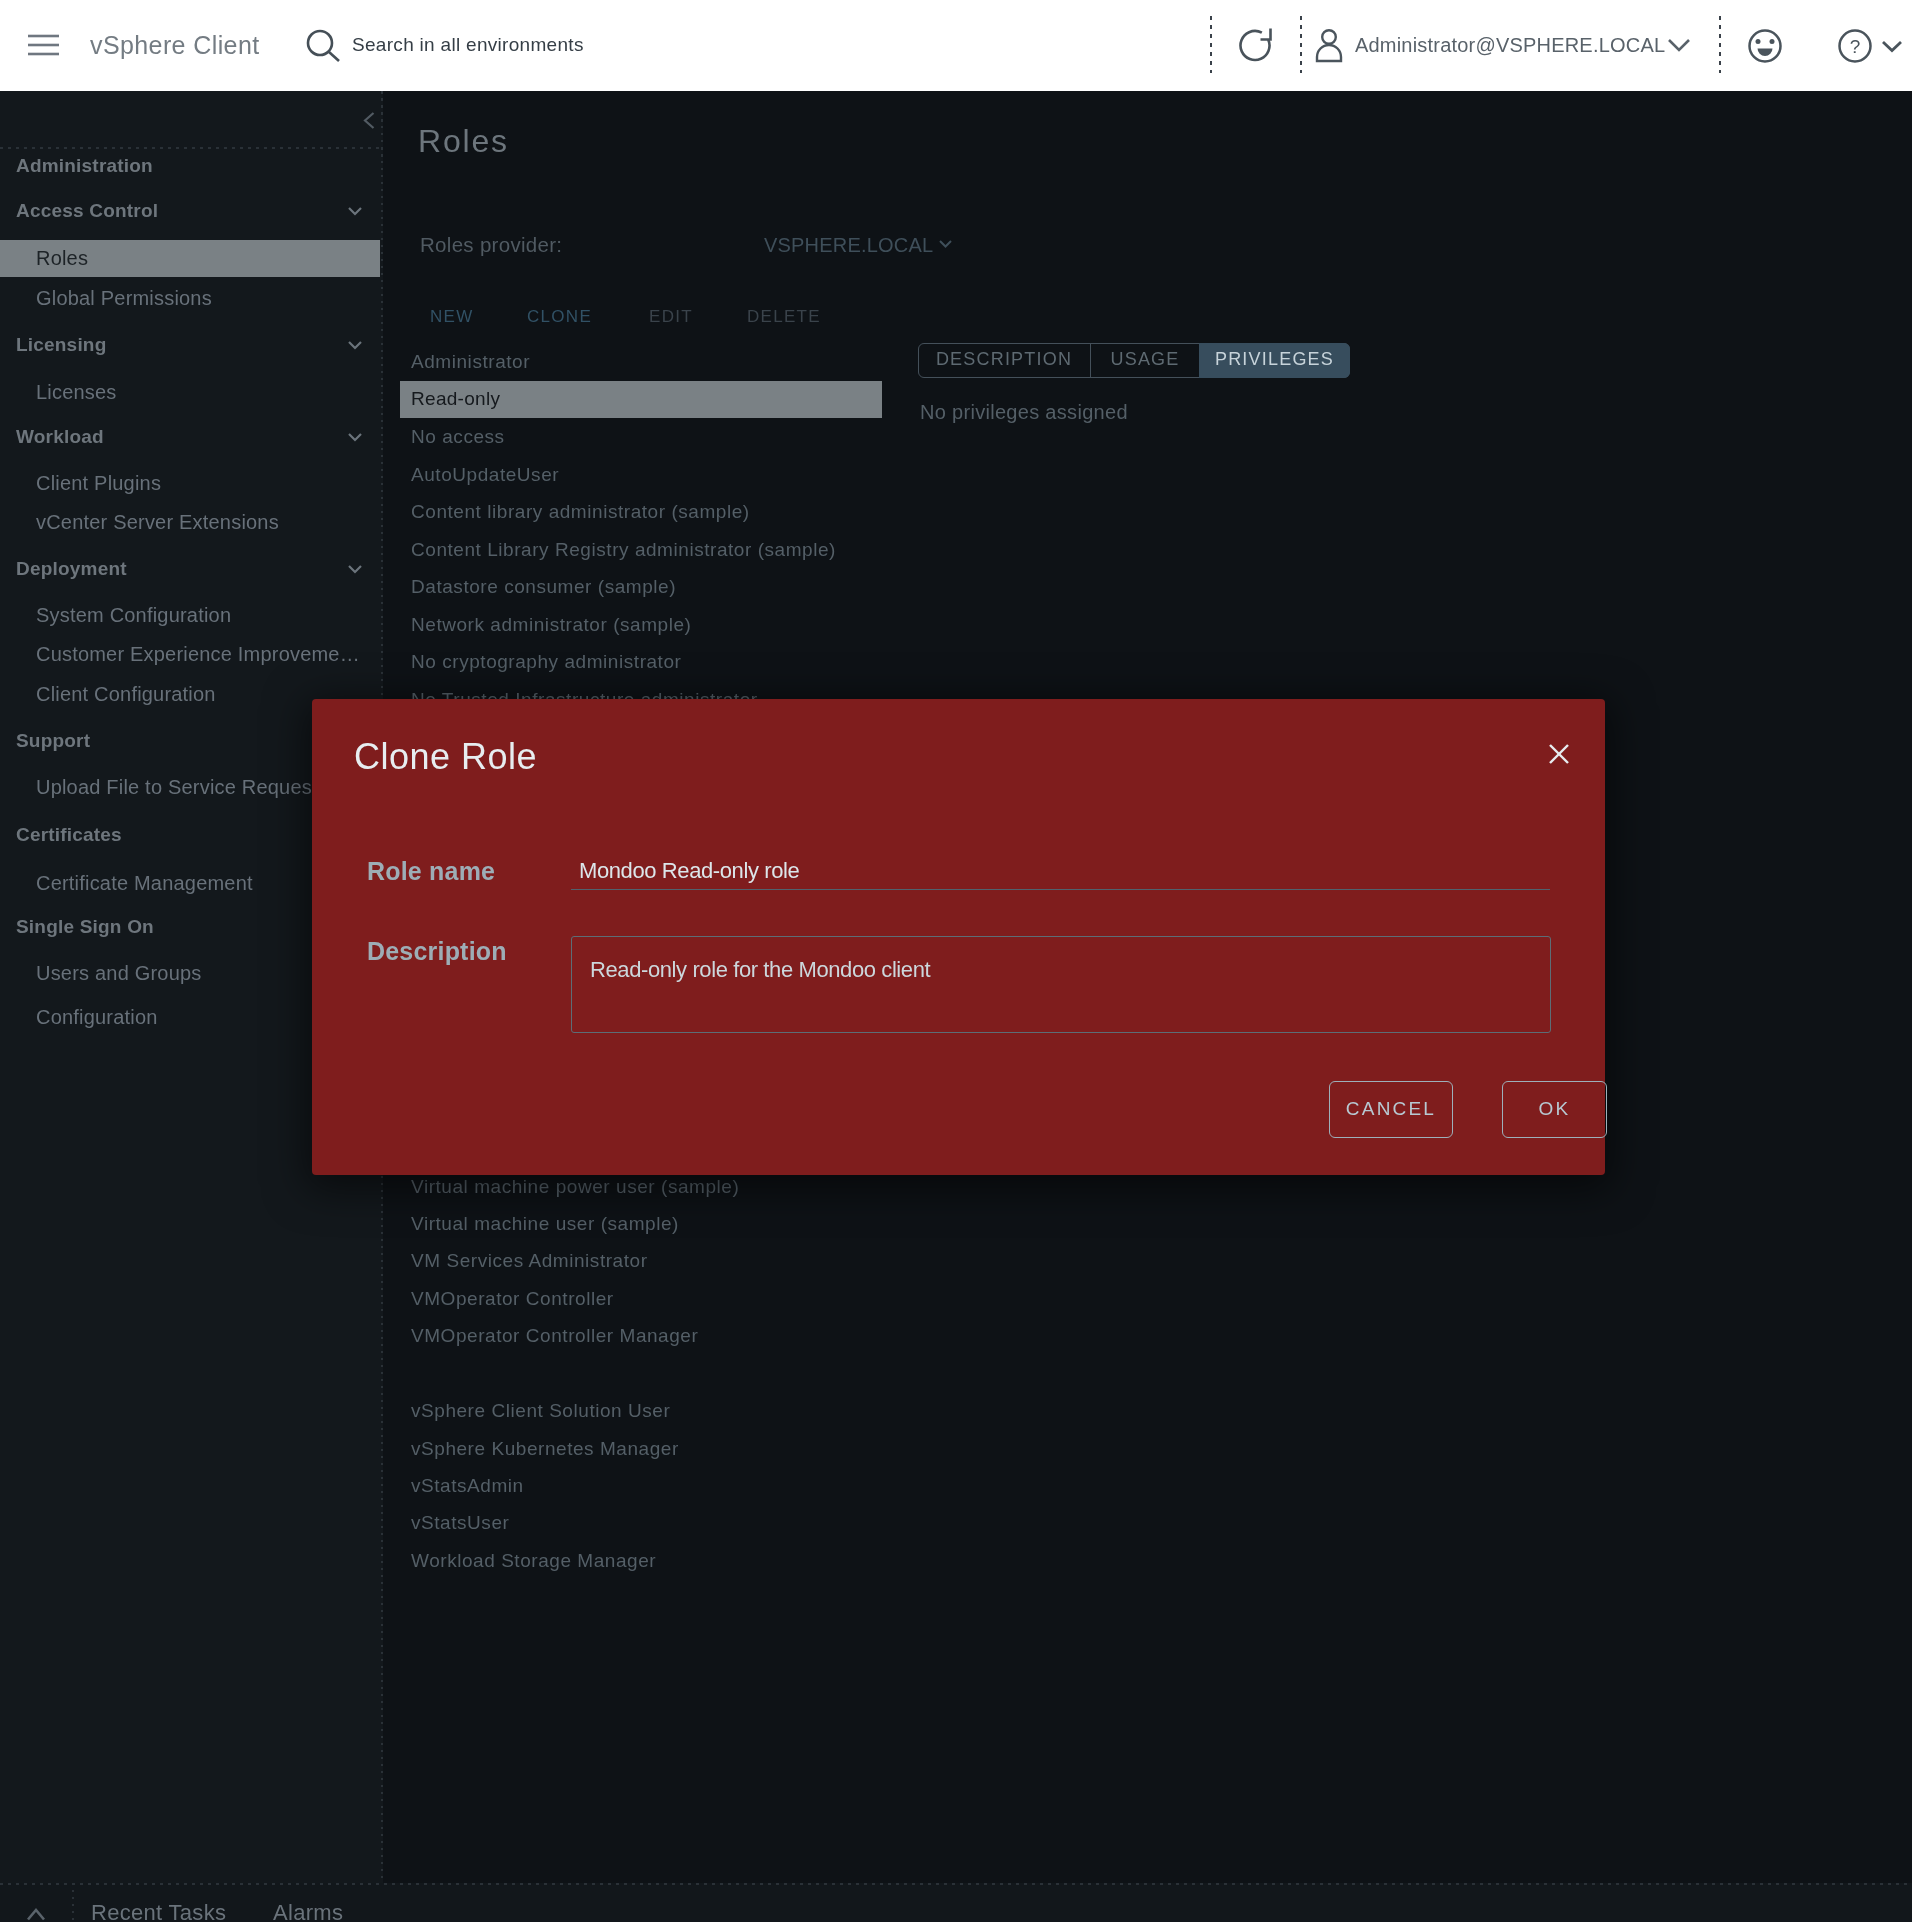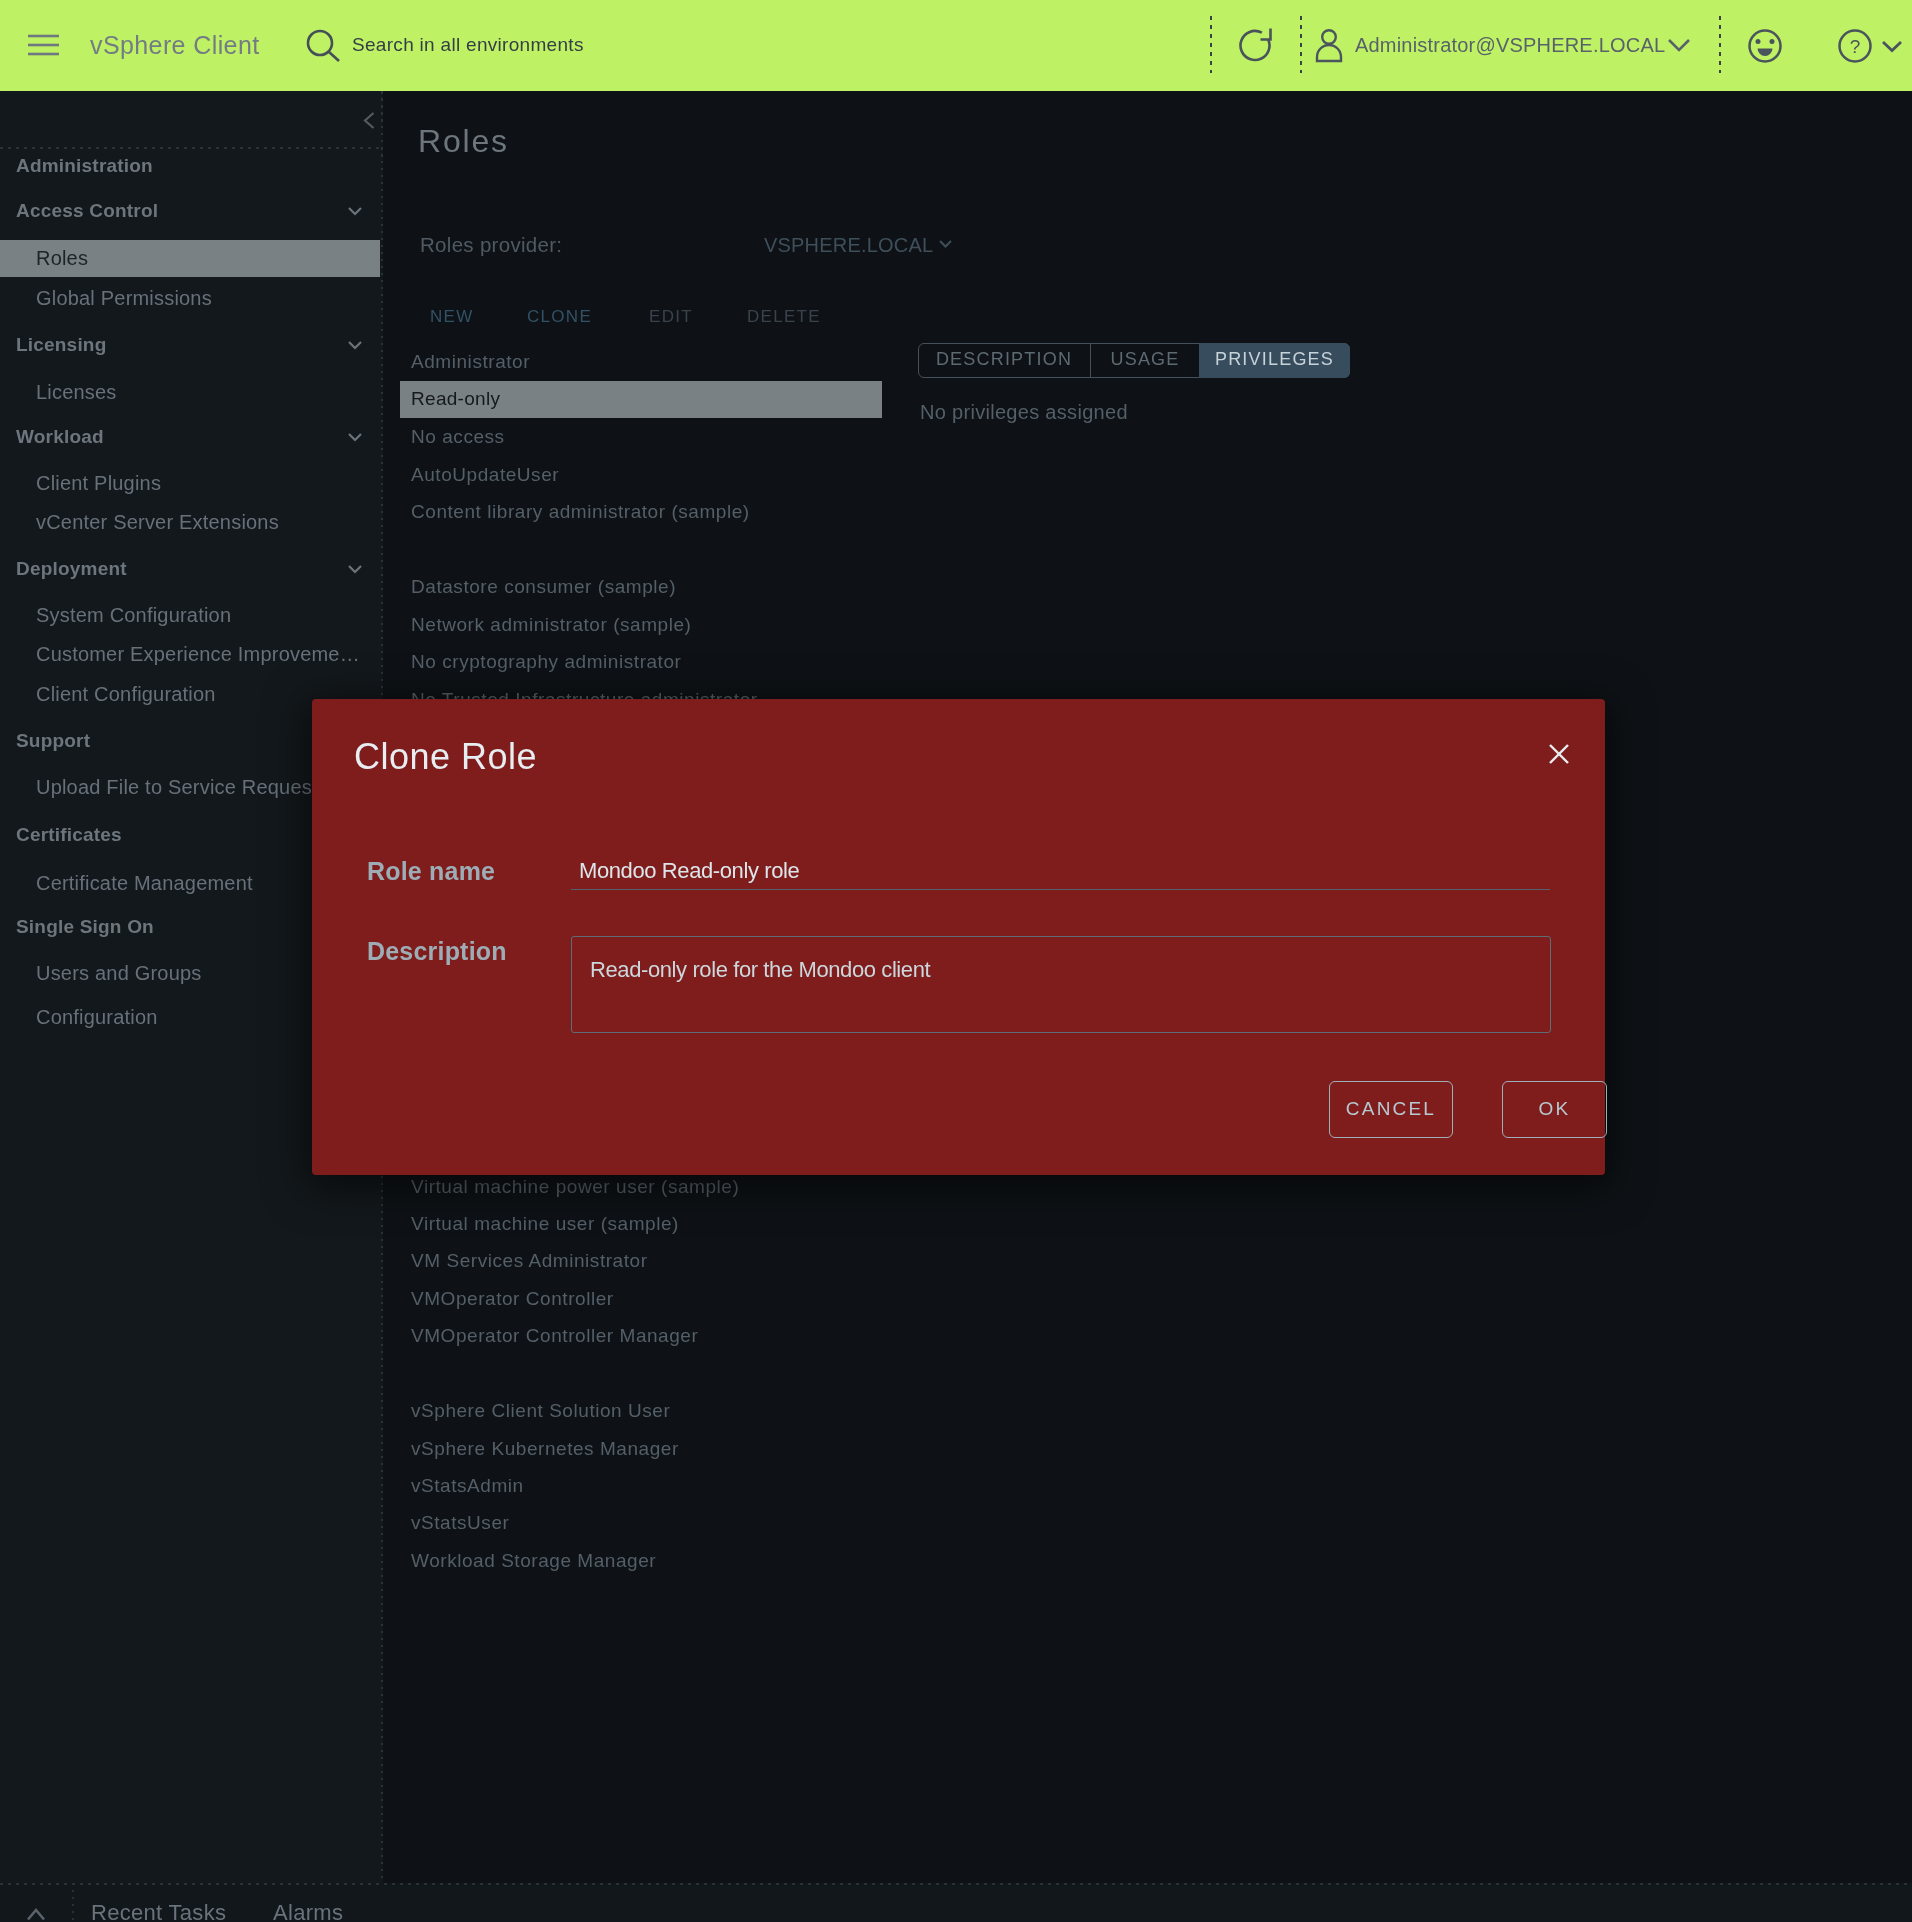--- a/index.html
+++ b/index.html
@@ -1,21 +1,21 @@
 <!DOCTYPE html>
 <html><head>
 <meta charset="utf-8">
 <style>
   * { margin:0; padding:0; box-sizing:border-box; }
   html,body { width:1912px; height:1922px; background:#0e1216; font-family:"Liberation Sans", sans-serif; overflow:hidden; }
   .abs { position:absolute; }
   #page { position:relative; width:1912px; height:1922px; overflow:hidden; }
 
   
-  #header { position:absolute; left:0; top:0; width:1912px; height:91px; background:#bef264; }
+  #header { position:absolute; left:0; top:0; width:1912px; height:91px; background:#ffffff; }
   .hsep { position:absolute; top:16px; height:57px; width:2px; background:repeating-linear-gradient(to bottom, #3a424a 0 4px, transparent 4px 9px); }
 
   
   #sidebar { position:absolute; left:0; top:91px; width:383px; height:1792px; background:#13181c; }
   #sidebar .vline { position:absolute; right:0; top:0; bottom:0; width:2px; background:repeating-linear-gradient(to bottom, #2a3137 0 2.5px, transparent 2.5px 7px); }
   .navtop { position:absolute; left:16px; height:40px; line-height:40px; font-size:19px; font-weight:700; color:#6e767d; letter-spacing:0.2px; }
   .navsub { position:absolute; left:36px; height:40px; line-height:40px; font-size:20px; font-weight:400; color:#68717a; letter-spacing:0.2px; }
   .navchev { position:absolute; left:347px; width:16px; height:10px; }
 
   
@@ -151,20 +151,21 @@
     <div class="btnlink" style="left:144px; top:206px; color:#315165;">CLONE</div>
     <div class="btnlink" style="left:266px; top:206px; color:#3a434b;">EDIT</div>
     <div class="btnlink" style="left:364px; top:206px; color:#3a434b;">DELETE</div>
 
     <div class="row" style="top:251.5px;">Administrator</div>
     <div class="abs" style="left:17px; top:289.5px; width:482px; height:37px; background:#7a8185;"></div>
     <div class="abs" style="left:28px; top:289px; height:38px; line-height:38px; font-size:19px; color:#15191d; letter-spacing:0.3px;">Read-only</div>
     <div class="row" style="top:327px;">No access</div>
     <div class="row" style="top:364.5px;">AutoUpdateUser</div>
     <div class="row" style="top:402px;">Content library administrator (sample)</div>
+    <div class="row" style="top:439.5px;">Content Library Registry administrator (sample)</div>
     <div class="row" style="top:477px;">Datastore consumer (sample)</div>
     <div class="row" style="top:514.5px;">Network administrator (sample)</div>
     <div class="row" style="top:552px;">No cryptography administrator</div>
     <div class="row" style="top:589.5px;">No Trusted Infrastructure administrator</div>
 
     <div class="row" style="top:1077px;">Virtual machine power user (sample)</div>
     <div class="row" style="top:1114px;">Virtual machine user (sample)</div>
     <div class="row" style="top:1151px;">VM Services Administrator</div>
     <div class="row" style="top:1188.5px;">VMOperator Controller</div>
     <div class="row" style="top:1226px;">VMOperator Controller Manager</div>

